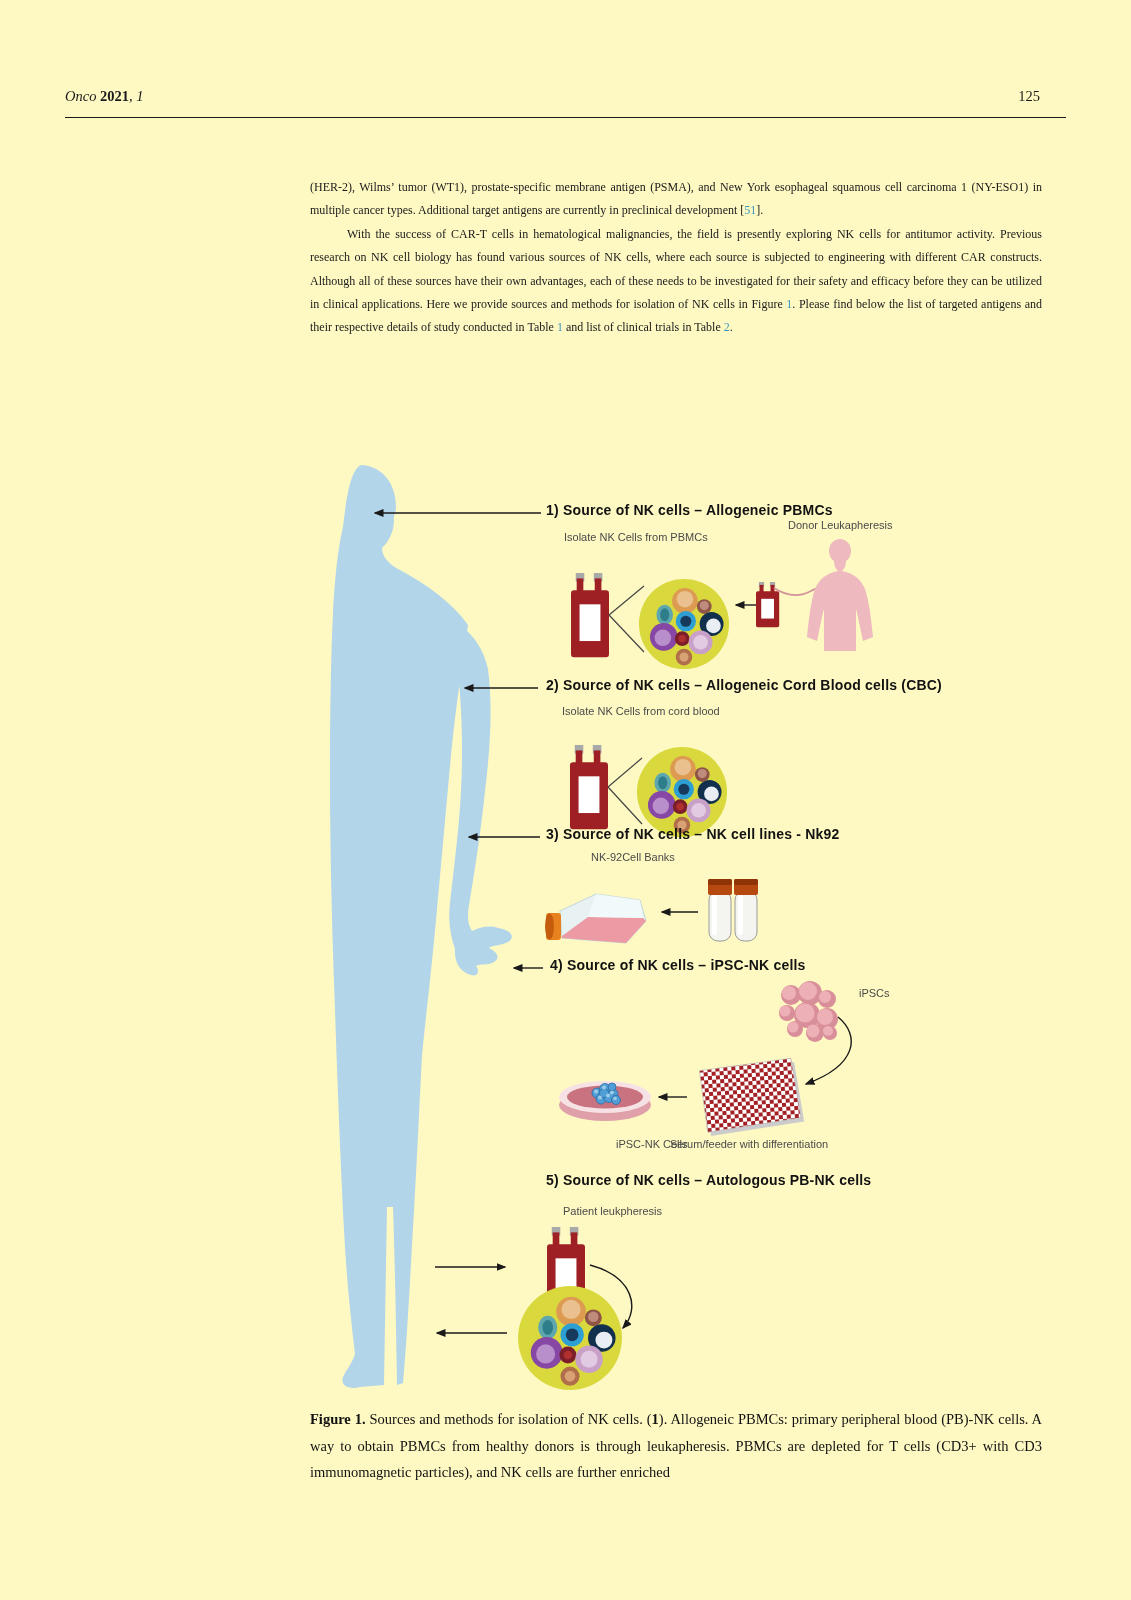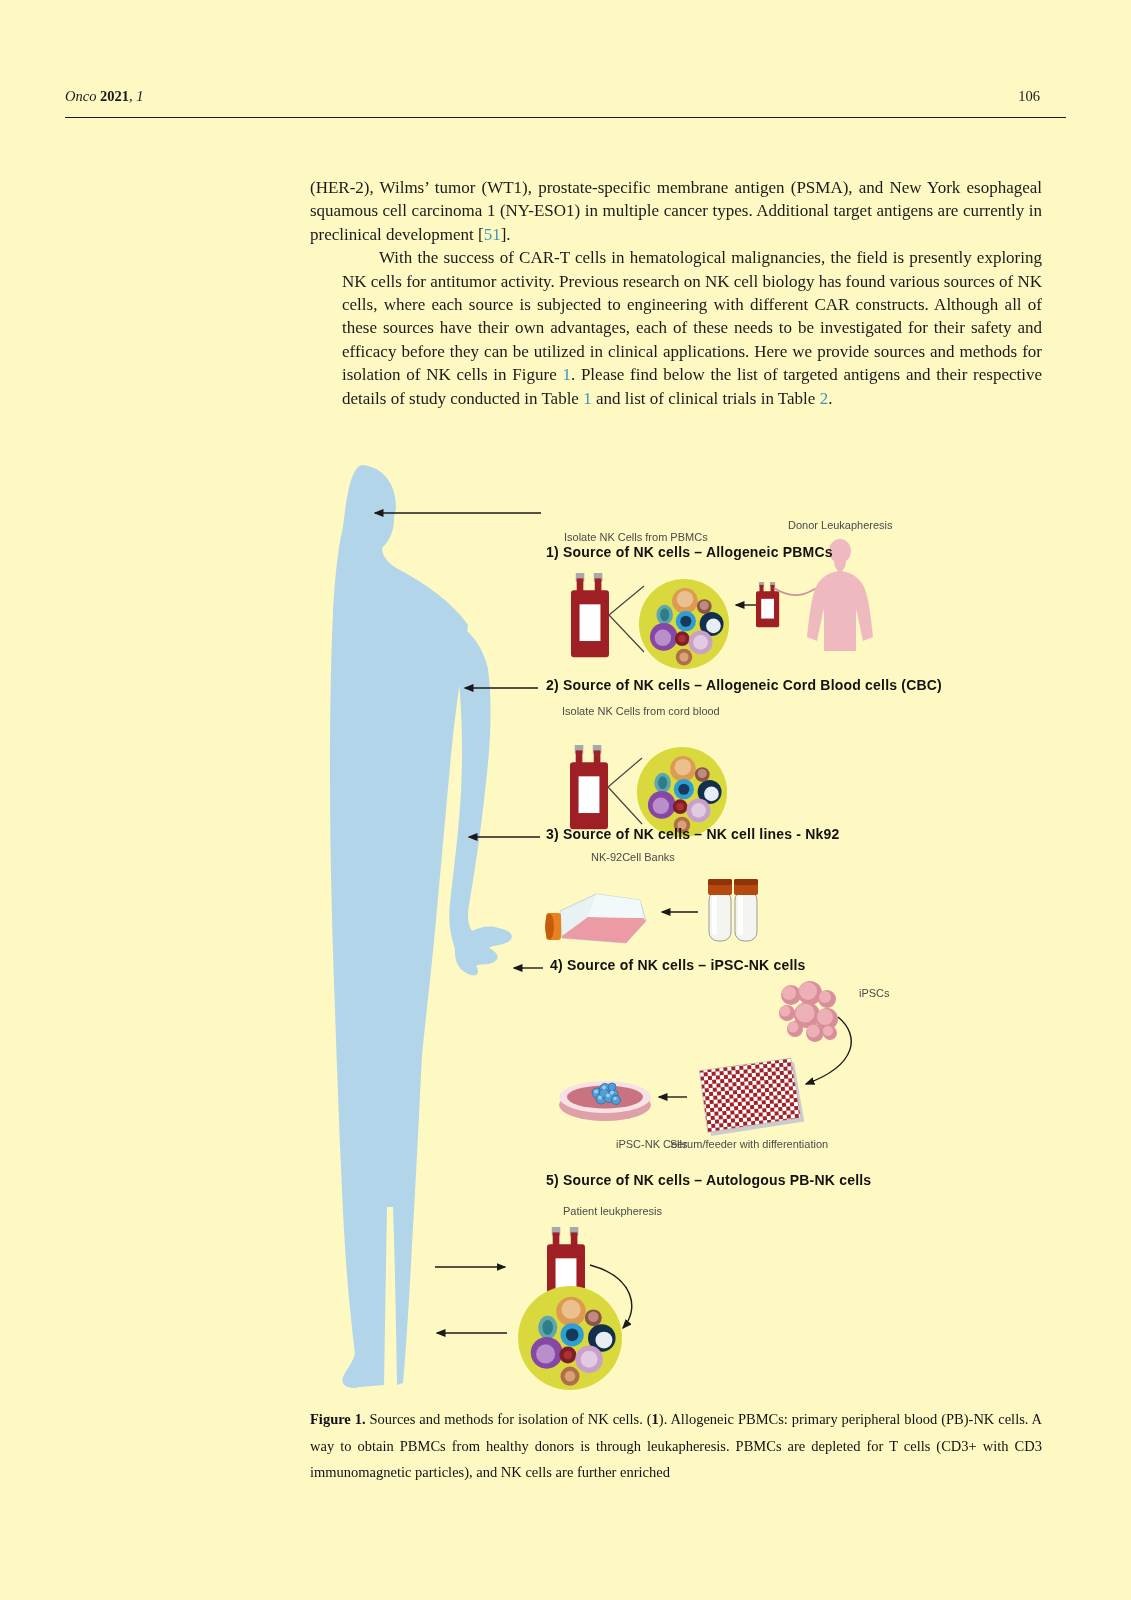--- a/index.html
+++ b/index.html
@@ -8,23 +8,23 @@
     margin:0 auto;font-family:"Liberation Serif", serif;color:#1a1a1a;
     overflow:hidden;
   }
   
   .running-head{position:absolute;left:65px;top:88px;width:1001px;font-size:14.5px;}
   .running-head .it{font-style:italic;}
   .running-head .pg{position:absolute;right:26px;top:0;font-style:normal;}
   .head-rule{position:absolute;left:65px;top:117px;width:1001px;border-top:1.4px solid #1a1a1a;}
   
   .body-text{position:absolute;left:310px;top:176px;width:732px;
-    font-size:17px;line-height:23.4px;text-align:justify;}
+    font-size:12px;line-height:23.4px;text-align:justify;}
   .body-text p{margin:0;}
-  .body-text p.indent{text-indent:37px;margin-left:32px;}
+  .body-text p.indent{text-indent:37px;}
   .link{color:var(--link,#3e97be);cursor:pointer;}
   .seg-bold{font-weight:bold;}
   
   .figure{position:absolute;left:300px;top:455px;width:580px;height:945px;}
   .figure svg{position:absolute;left:0;top:0;}
   .fig-h{position:absolute;font-family:"Liberation Sans",sans-serif;font-weight:bold;
     font-size:14px;color:#121212;white-space:nowrap;letter-spacing:.2px;}
   .fig-l{position:absolute;font-family:"Liberation Sans",sans-serif;
     font-size:11px;color:#4a4a4a;white-space:nowrap;}
   .arrow{stroke:var(--arrow-black,#1a1a1a);stroke-width:1.4;fill:none;}
@@ -39,21 +39,21 @@
     font-size:14.5px;line-height:26.5px;text-align:justify;color:#111;}
 </style>
 </head>
 <body>
 
 <div class="page">
 
   <div class="running-head">
     <span class="it">Onco</span>
     <span> </span><b>2021</b><span>, </span><span class="it">1</span>
-    <span class="pg">106</span>
+    <span class="pg">125</span>
   </div>
   <div class="head-rule"></div>
 
   <div class="body-text">
     <p><span>(HER-2), Wilms’ tumor (WT1), prostate-specific membrane antigen (PSMA), and New York esophageal squamous cell carcinoma 1 (NY-ESO1) in multiple cancer types. Additional target antigens are currently in preclinical development [</span><span class="link">51</span><span>].</span></p>
     <p class="indent"><span>With the success of CAR-T cells in hematological malignancies, the field is presently exploring NK cells for antitumor activity. Previous research on NK cell biology has found various sources of NK cells, where each source is subjected to engineering with different CAR constructs. Although all of these sources have their own advantages, each of these needs to be investigated for their safety and efficacy before they can be utilized in clinical applications. Here we provide sources and methods for isolation of NK cells in Figure </span><span class="link">1</span><span>. Please find below the list of targeted antigens and their respective details of study conducted in Table </span><span class="link">1</span><span> and list of clinical trials in Table </span><span class="link">2</span><span>.</span></p>
   </div>
 
   <div class="figure">
     <svg width="580" height="945" viewBox="0 0 580 945">
@@ -206,21 +206,21 @@
 
       <g>
         <line class="arrow" x1="135" y1="812" x2="205" y2="812" marker-end="url(#ah)"></line>
         <use href="#bloodbag" transform="translate(247,772) scale(0.95,1.08)"></use>
         <path class="arrow" d="M 290,810 C 334,822 340,854 323,873" marker-end="url(#ah)"></path>
         <use href="#cluster" transform="translate(217,830) scale(1.06)"></use>
         <line class="arrow" x1="207" y1="878" x2="137" y2="878" marker-end="url(#ah)"></line>
       </g>
     </svg>
 
-    <div class="fig-h" style="left:246px;top:47px;margin-top:42px;">1) Source of NK cells – Allogeneic PBMCs</div>
+    <div class="fig-h" style="left:246px;top:47px;">1) Source of NK cells – Allogeneic PBMCs</div>
     <div class="fig-h" style="left:246px;top:222px;">2) Source of NK cells – Allogeneic Cord Blood cells (CBC)</div>
     <div class="fig-h" style="left:246px;top:371px;">3) Source of NK cells – NK cell lines - Nk92</div>
     <div class="fig-h" style="left:250px;top:502px;">4) Source of NK cells – iPSC-NK cells</div>
     <div class="fig-h" style="left:246px;top:717px;">5) Source of NK cells – Autologous PB-NK cells</div>
 
     <div class="fig-l" style="left:264px;top:76px;">Isolate NK Cells from PBMCs</div>
     <div class="fig-l" style="left:488px;top:64px;">Donor Leukapheresis</div>
     <div class="fig-l" style="left:262px;top:250px;">Isolate NK Cells from cord blood</div>
     <div class="fig-l" style="left:263px;top:396px;padding-left:28px;">NK-92Cell Banks</div>
     <div class="fig-l" style="left:543px;top:532px;padding-left:16px;">iPSCs</div>

